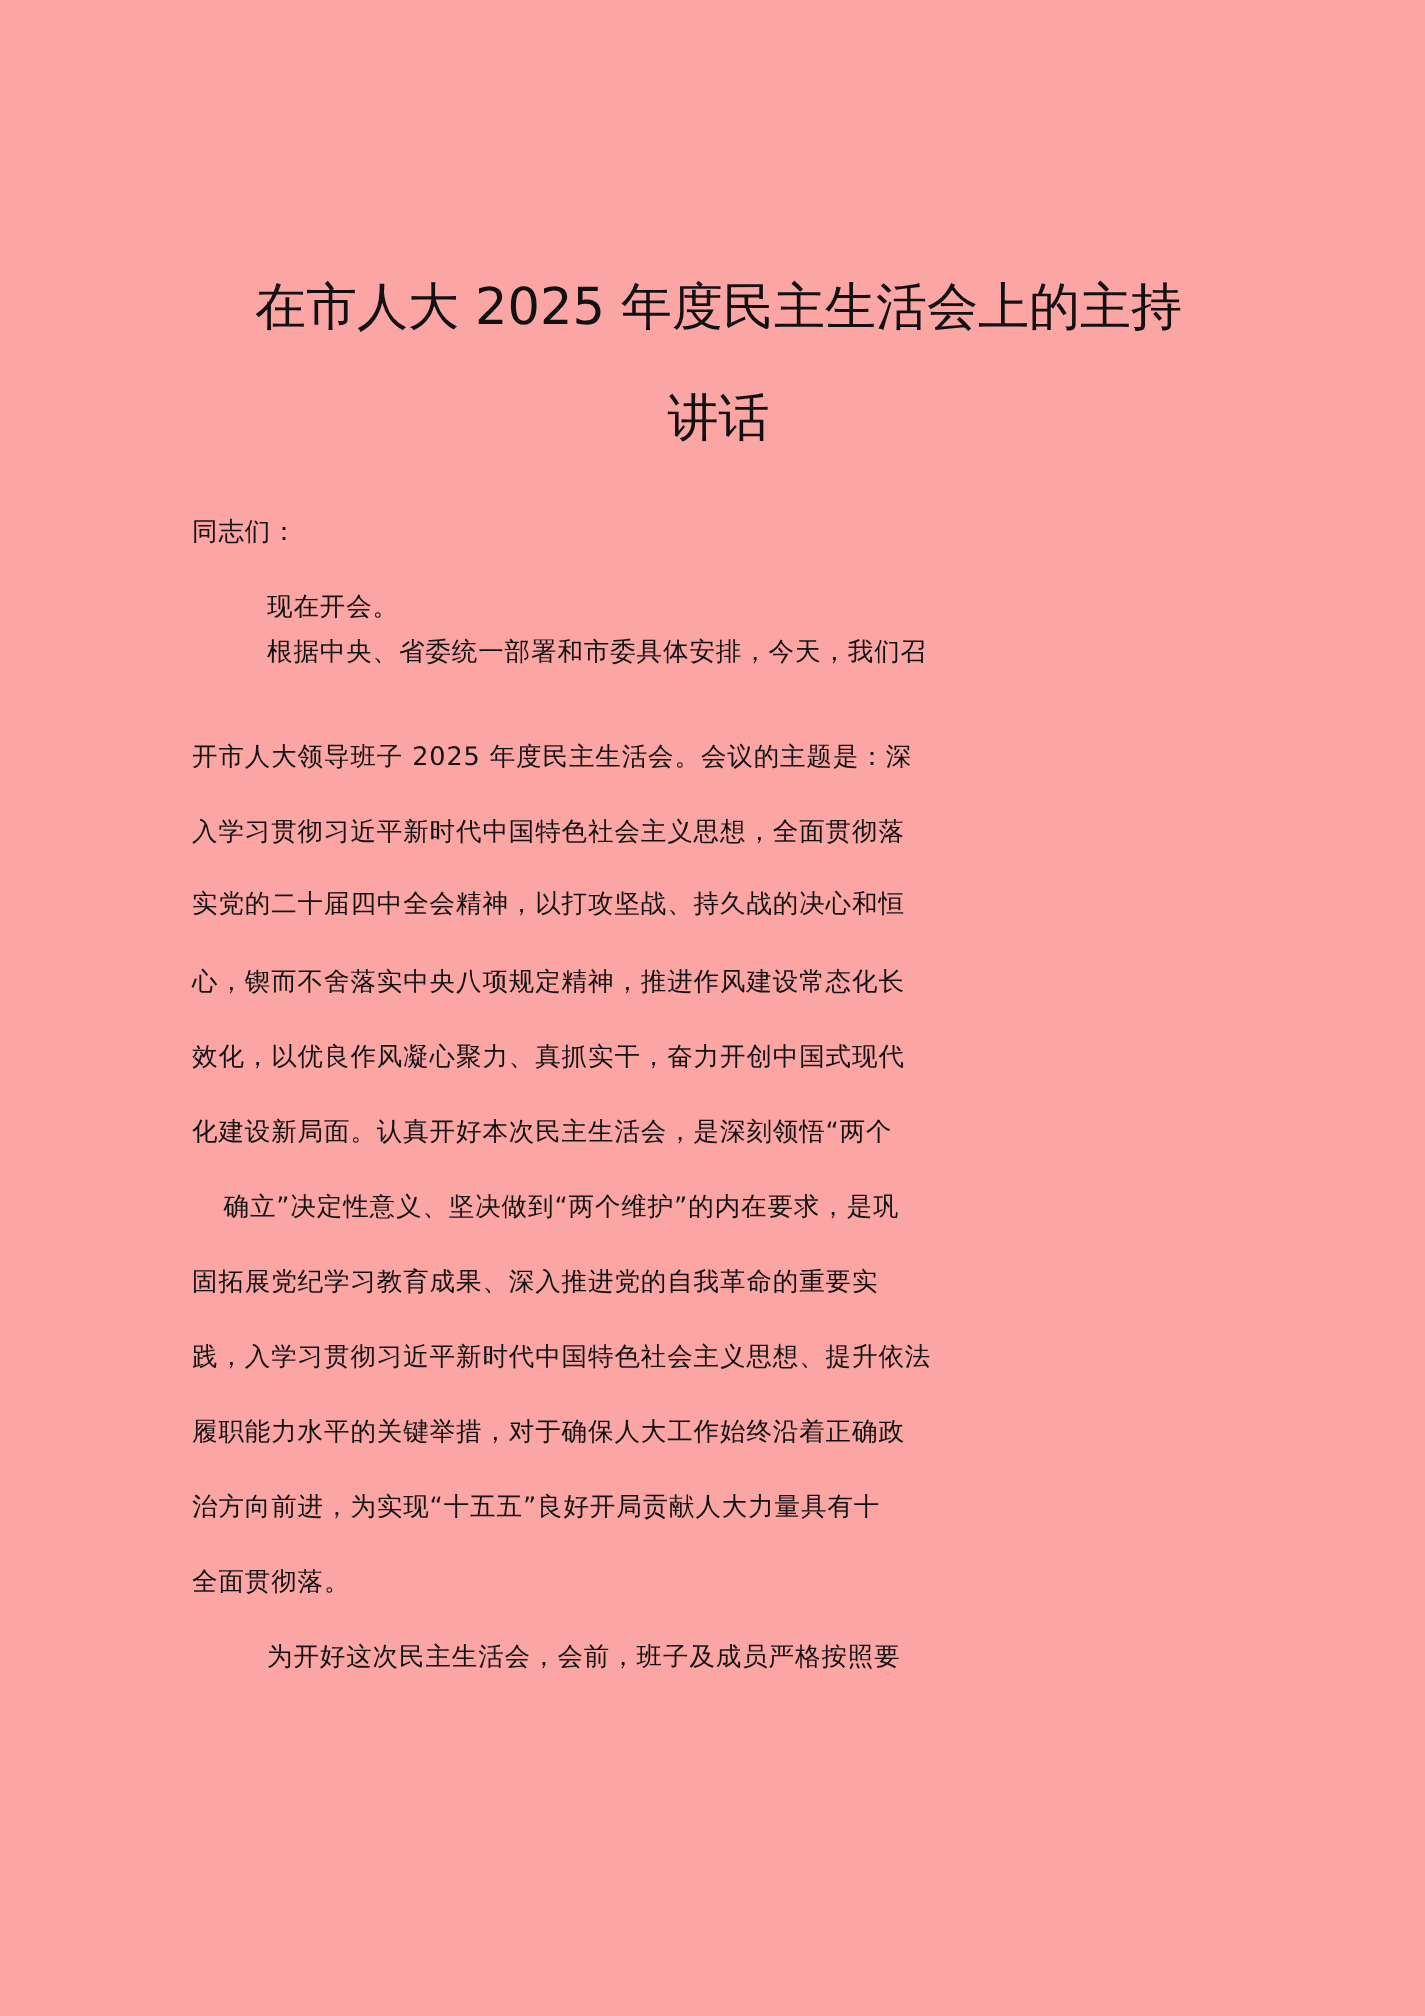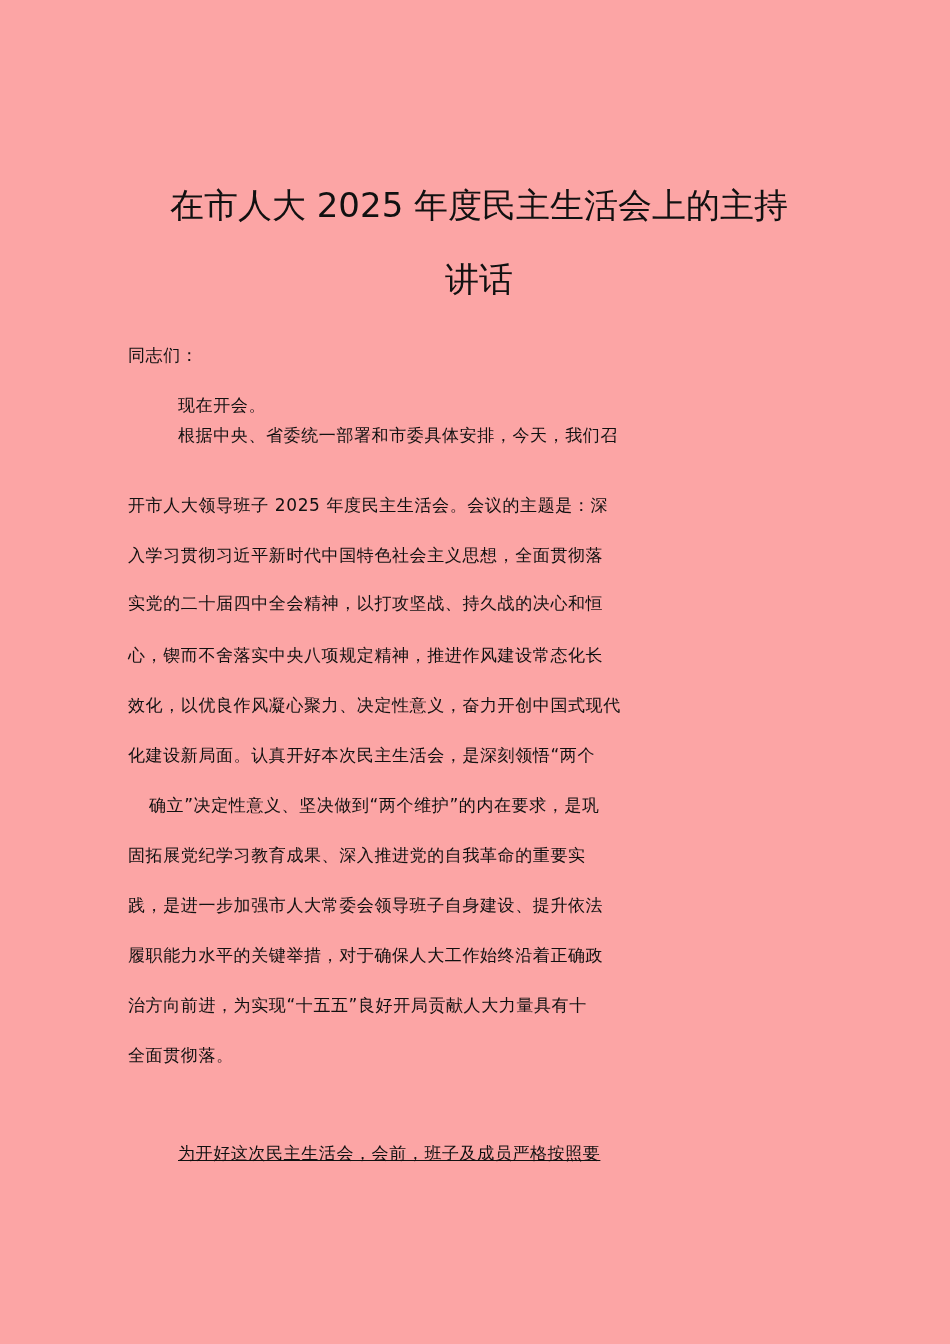--- a/index.html
+++ b/index.html
@@ -55,23 +55,23 @@
 
   <div class="line" style="top:340px;">同志们：</div>
 
   <div class="line indent" style="top:390px;">现在开会。</div>
 
   <div class="line indent" style="top:420px;">根据中央、省委统一部署和市委具体安排，今天，我们召</div>
   <div class="line" style="top:490px;">开市人大领导班子 2025 年度民主生活会。会议的主题是：深</div>
   <div class="line" style="top:540px;">入学习贯彻习近平新时代中国特色社会主义思想，全面贯彻落</div>
   <div class="line" style="top:588px;">实党的二十届四中全会精神，以打攻坚战、持久战的决心和恒</div>
   <div class="line" style="top:640px;">心，锲而不舍落实中央八项规定精神，推进作风建设常态化长</div>
-  <div class="line" style="top:690px;">效化，以优良作风凝心聚力、决定性意义，奋力开创中国式现代</div>
+  <div class="line" style="top:690px;">效化，以优良作风凝心聚力、真抓实干，奋力开创中国式现代</div>
   <div class="line" style="top:740px;">化建设新局面。认真开好本次民主生活会，是深刻领悟“两个</div>
   <div class="line" style="top:790px;margin-left:21px;">确立”决定性意义、坚决做到“两个维护”的内在要求，是巩</div>
   <div class="line" style="top:840px;">固拓展党纪学习教育成果、深入推进党的自我革命的重要实</div>
-  <div class="line" style="top:890px;">践，是进一步加强市人大常委会领导班子自身建设、提升依法</div>
+  <div class="line" style="top:890px;">践，入学习贯彻习近平新时代中国特色社会主义思想、提升依法</div>
   <div class="line" style="top:940px;">履职能力水平的关键举措，对于确保人大工作始终沿着正确政</div>
   <div class="line" style="top:990px;">治方向前进，为实现“十五五”良好开局贡献人大力量具有十</div>
   <div class="line" style="top:1040px;">全面贯彻落。</div>
 
-  <div class="line indent" style="top:1138px;text-decoration:underline;">为开好这次民主生活会，会前，班子及成员严格按照要</div>
+  <div class="line indent" style="top:1090px;">为开好这次民主生活会，会前，班子及成员严格按照要</div>
 </div>
 
 </body></html>

